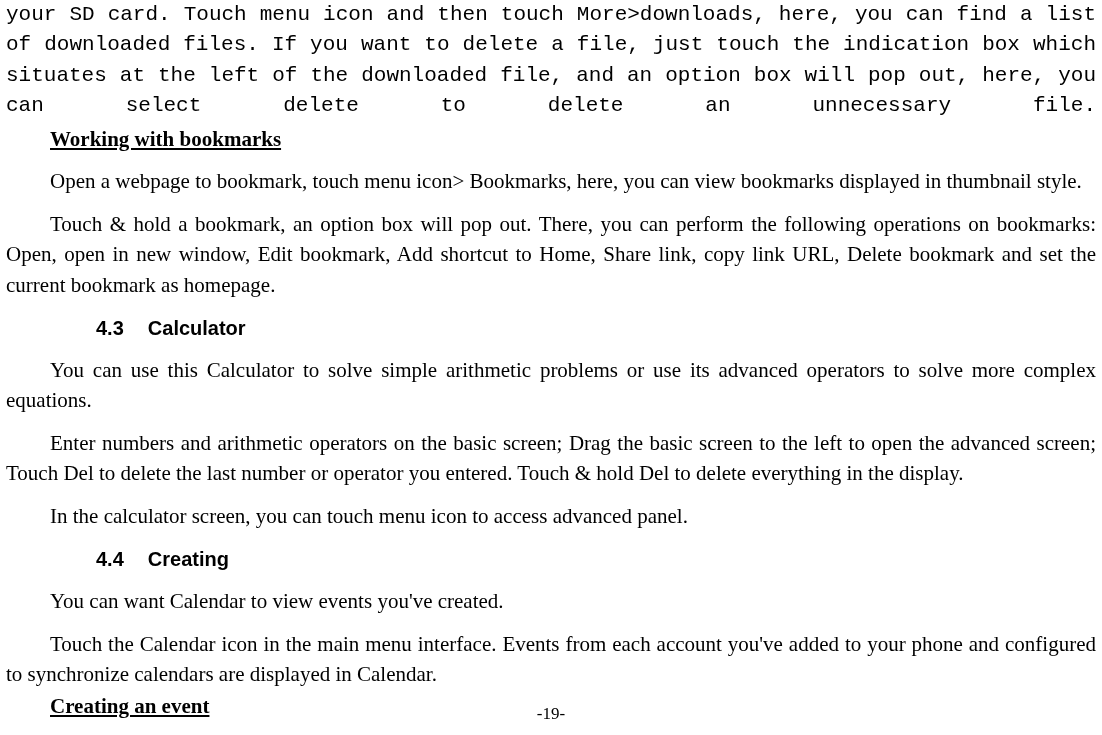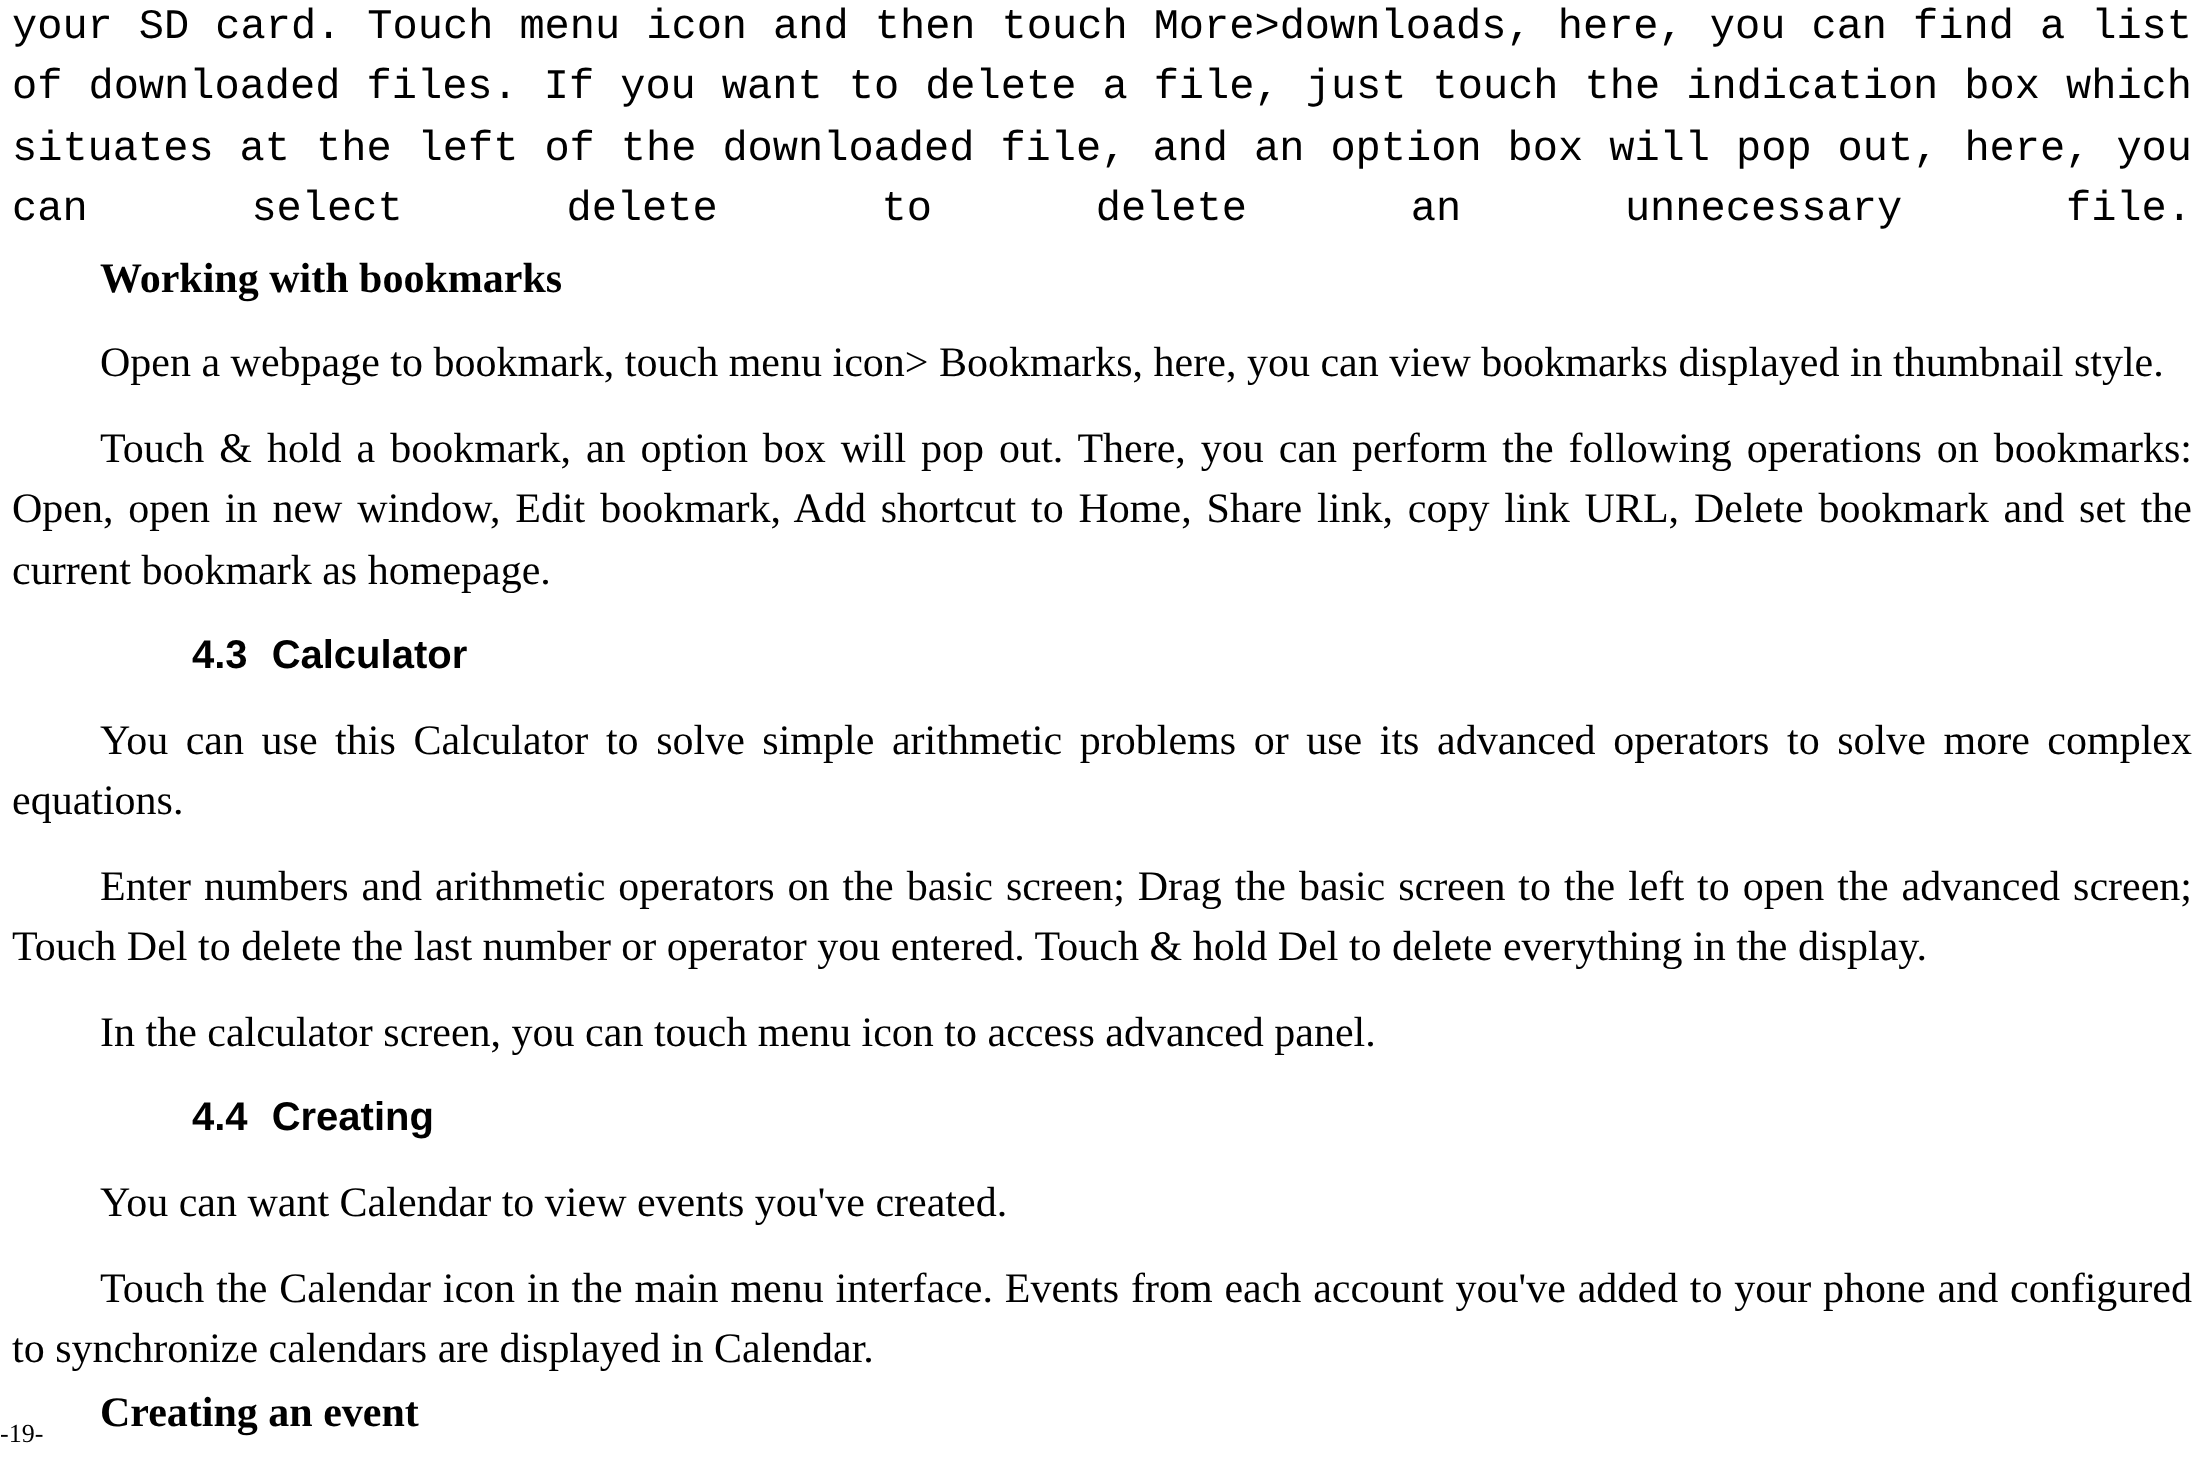--- a/index.html
+++ b/index.html
@@ -30,37 +30,39 @@
       text-indent: 44px;
       margin-top: 12px;
     }
     .last-line-spread {
       text-align-last: justify;
     }
     .bold-heading {
       font-weight: bold;
       text-indent: 44px;
       margin-top: 2px;
+      text-decoration: underline;
     }
     .section-heading {
       font-family: Arial, Helvetica, sans-serif;
       font-weight: bold;
       font-size: 20px;
       margin: 14px 0 12px 90px;
     }
     .section-num {
       display: inline-block;
-      margin-right: 12px;
+      margin-right: 24px;
     }
     .page-num {
       position: absolute;
       bottom: 8px;
       left: 0;
       right: 0;
-      font-size: 13px;
+      text-align: center;
+      font-size: 17px;
     }
     .block {
       margin-bottom: 2px;
     }
   </style>
 </head>
 <body>
 
 <div class="para first-frag last-line-spread block">your SD card. Touch menu icon and then touch More&gt;downloads, here, you can find a list of downloaded files. If you want to delete a file, just touch the indication box which situates at the left of the downloaded file, and an option box will pop out, here, you can select delete to delete an unnecessary file.</div>
 

